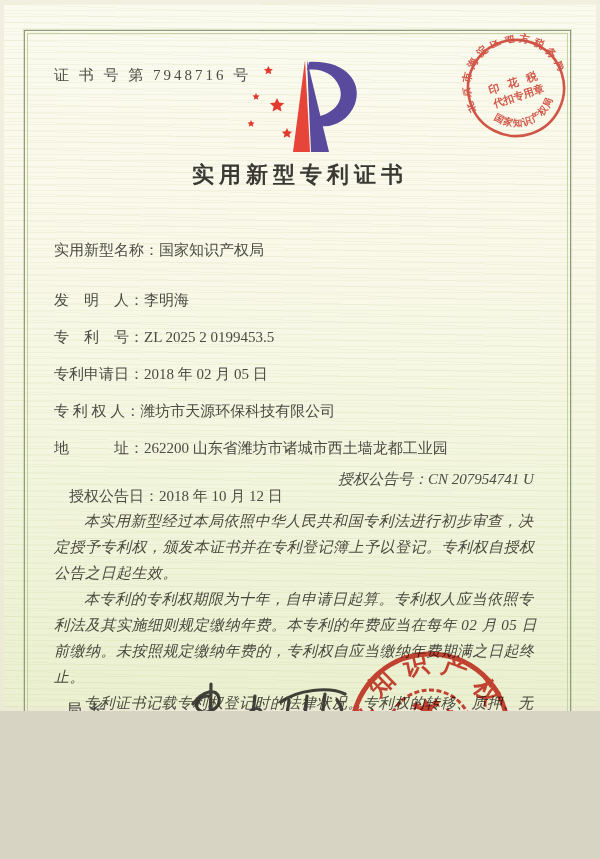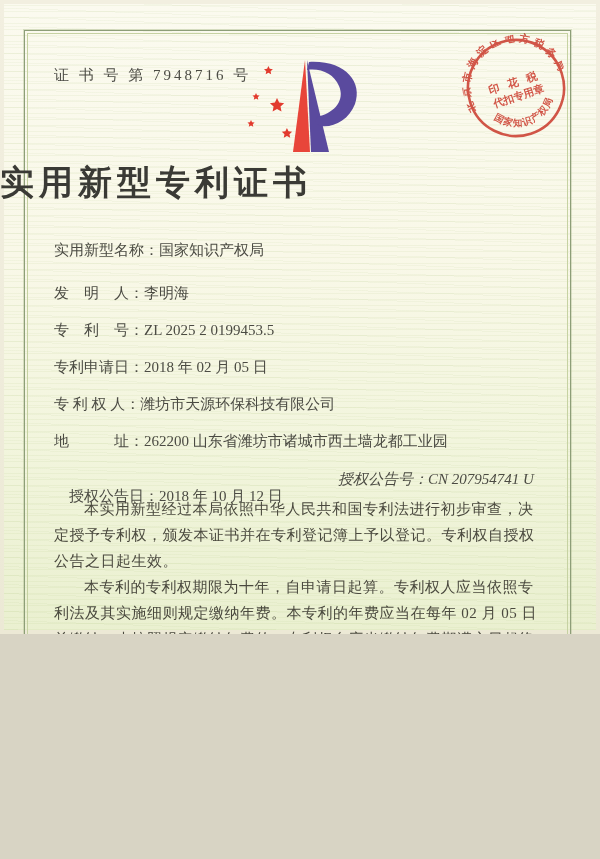--- a/index.html
+++ b/index.html
@@ -1,41 +1,41 @@
 <!DOCTYPE html>
 <html><head>
 <meta charset="utf-8">
 <style>
   html,body{margin:0;padding:0;background:#d8d4c4;}
-  .page{position:relative;width:600px;height:634px;overflow:hidden;
+  .page{position:relative;width:600px;height:711px;overflow:hidden;
         background:linear-gradient(180deg,#f2efe0 0%,#efecdb 55%,#ece9d5 100%);
         font-family:"Liberation Serif","DejaVu Serif",serif;color:#45453e;}
   
   .frame{position:absolute;left:24px;top:30px;width:545px;height:785px;
          border:1px solid #8d9e78;box-shadow:0 0 0 1px rgba(160,175,130,.35);}
   .frame .frame-inner-line{position:absolute;inset:2px;border:1px solid #c6d2a2;}
   
   .inner-bg{position:absolute;inset:4px;
       background:
         repeating-linear-gradient(0deg, rgba(165,190,110,.10) 0 1px, rgba(255,255,255,0) 1px 6px),
         repeating-linear-gradient(2deg, rgba(150,180,100,.07) 0 1px, rgba(255,255,255,0) 1px 9px),
         linear-gradient(180deg,#fbfaef 0%,#f9f8e8 40%,#f2f5dd 70%,#eaf0d0 100%);}
   .cert-no{position:absolute;left:54px;top:66px;font-size:15px;letter-spacing:3px;color:#4c4c45;}
   .logo{position:absolute;left:225px;top:56px;width:150px;height:102px;}
-  .title{position:absolute;left:0;top:160px;width:100%;
-         font-size:34px;font-weight:600;letter-spacing:5px;color:#3a3a35;}
+  .title{position:absolute;left:0;top:160px;width:100%;text-align:center;
+         font-size:22px;font-weight:600;letter-spacing:5px;color:#3a3a35;}
   .fields{position:absolute;left:54px;top:239px;width:500px;font-size:15px;color:#4b4b43;}
   .field-row{display:flex;line-height:22px;margin-bottom:15px;white-space:pre;}
-  .field-row.first{margin-bottom:21px;}
+  .field-row.first{margin-bottom:28px;}
   .field-label{white-space:pre;}
   .field-value{white-space:pre;}
   .grant-row{position:absolute;left:54px;top:470px;width:510px;font-size:15px;color:#4b4b43;white-space:pre;}
   .grant-right{position:absolute;left:284px;top:0;white-space:pre;font-style:italic;}
-  .paras{position:absolute;left:54px;top:496px;width:494px;font-size:15px;line-height:26px;
-         letter-spacing:.5px;color:#4a493e;}
+  .paras{position:absolute;left:54px;top:508px;width:494px;font-size:15px;line-height:26px;
+         font-style:italic;letter-spacing:.5px;color:#4a493e;}
   .paras p{margin:0;text-indent:2em;}
   .sign-role{position:absolute;left:66px;top:700px;font-size:16px;letter-spacing:8px;color:#3f3f38;text-align:right;}
   .sign-name{position:absolute;left:64px;top:731px;font-size:16px;letter-spacing:3px;color:#3f3f38;}
   .signature{position:absolute;left:185px;top:672px;width:170px;height:100px;}
   .footer{position:absolute;left:0;top:787px;width:100%;text-align:center;font-size:13px;
           letter-spacing:2px;color:#4a4a42;}
   
   .seal{mix-blend-mode:multiply;}
   .tax-seal{position:absolute;left:464px;top:36px;width:104px;height:104px;opacity:.82;
             transform:rotate(-18deg);}

